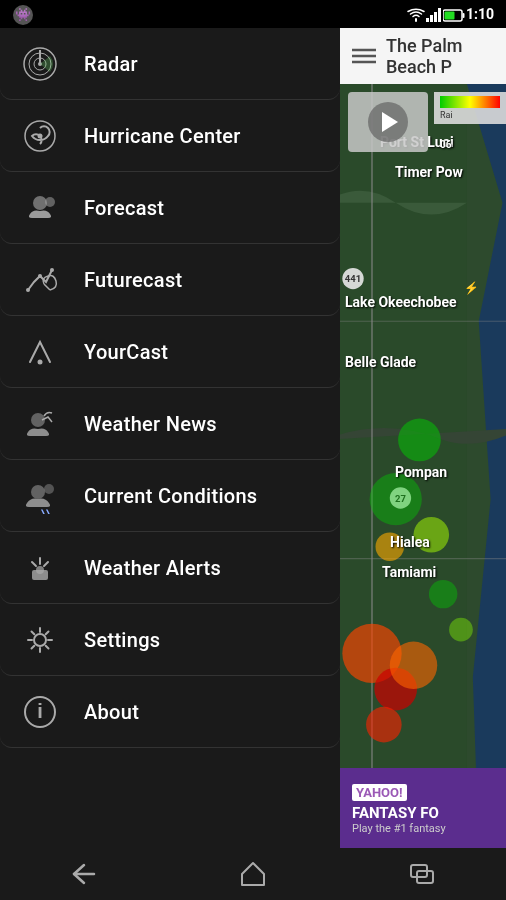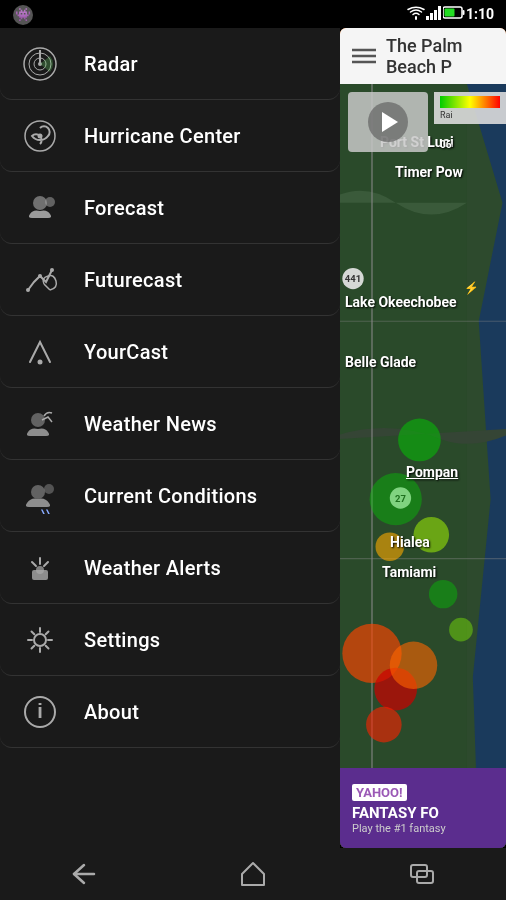--- a/index.html
+++ b/index.html
@@ -24,21 +24,21 @@
       padding: 0 12px;
       gap: 6px;
       position: absolute;
       top: 0;
       left: 0;
       z-index: 100;
     }
 
     .status-icons {
       display: flex;
-      align-items: flex-start;
+      align-items: flex-end;
       gap: 1px;
     }
 
     .status-time {
       color: #fff;
       font-size: 14px;
       font-weight: bold;
     }
 
     
@@ -87,21 +87,20 @@
       font-weight: 500;
       letter-spacing: 0.3px;
     }
 
     
     .right-panel {
       flex: 1;
       background: #f97316;
       position: relative;
       overflow: hidden;
-      border-radius: 6px;
     }
 
     
     .right-topbar {
       height: 56px;
       background: #f5f5f5;
       display: flex;
       align-items: center;
       padding: 0 12px;
       gap: 10px;
@@ -450,21 +449,21 @@
 
         <circle cx="100" cy="430" r="12" fill="#00cc00" opacity="0.4"></circle>
         <circle cx="115" cy="460" r="10" fill="#88ff00" opacity="0.4"></circle>
 
         <text x="118" y="175" fill="white" font-size="10">⚡</text>
       </svg>
 
       <span class="city-label" style="top:50px; left:40px;">Port St Luci</span>
       <span class="city-label" style="top:210px; left:5px;">Lake Okeechobee</span>
       <span class="city-label" style="top:270px; left:5px;">Belle Glade</span>
-      <span class="city-label" style="top:380px; left:66px;text-decoration:underline;">Pompan</span>
+      <span class="city-label" style="top:380px; left:55px;">Pompan</span>
       <span class="city-label" style="top:450px; left:50px;">Hialea</span>
       <span class="city-label" style="top:480px; left:30px;margin-left:12px;">Tamiami</span>
       <span class="city-label" style="top:80px; left:55px; font-size:14px;">Timer Pow</span>
       <span class="city-label" style="top:55px; left:100px; font-size:10px;">06</span>
 
       <div class="play-overlay">
         <div class="play-btn">
           <div class="play-triangle"></div>
         </div>
       </div>

